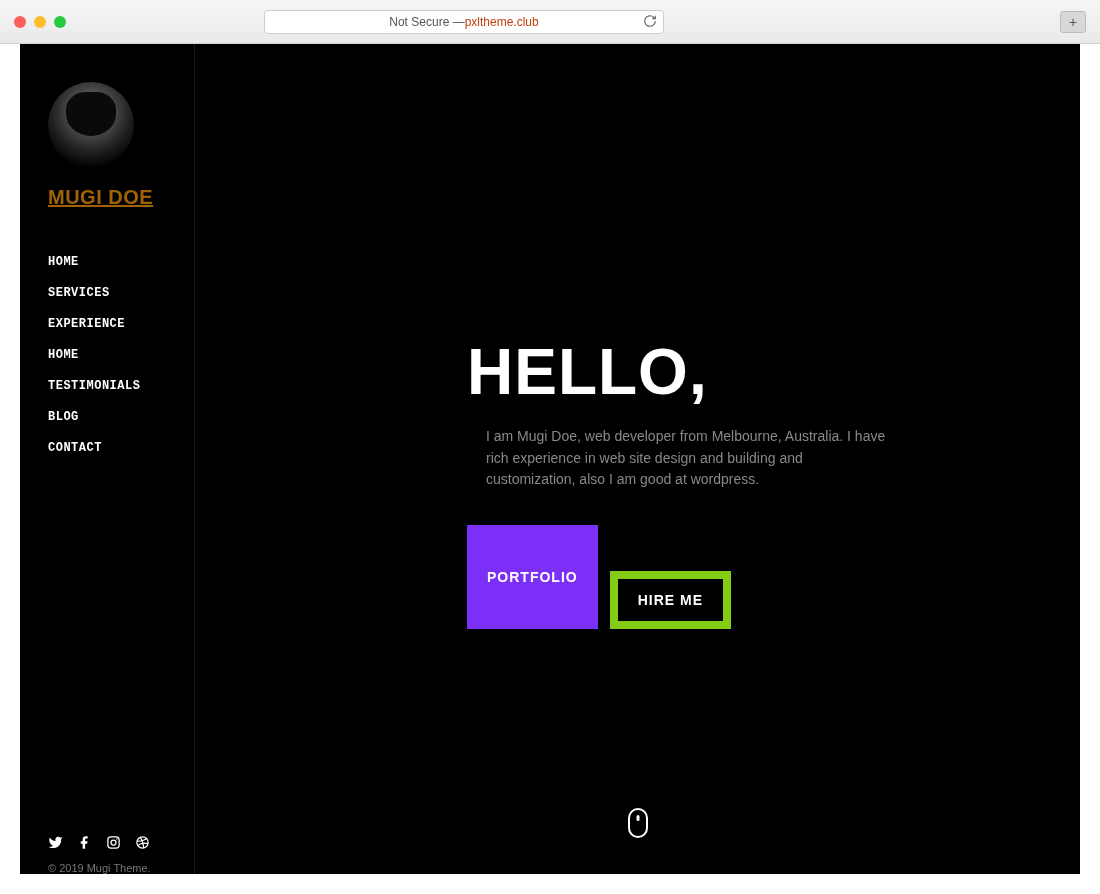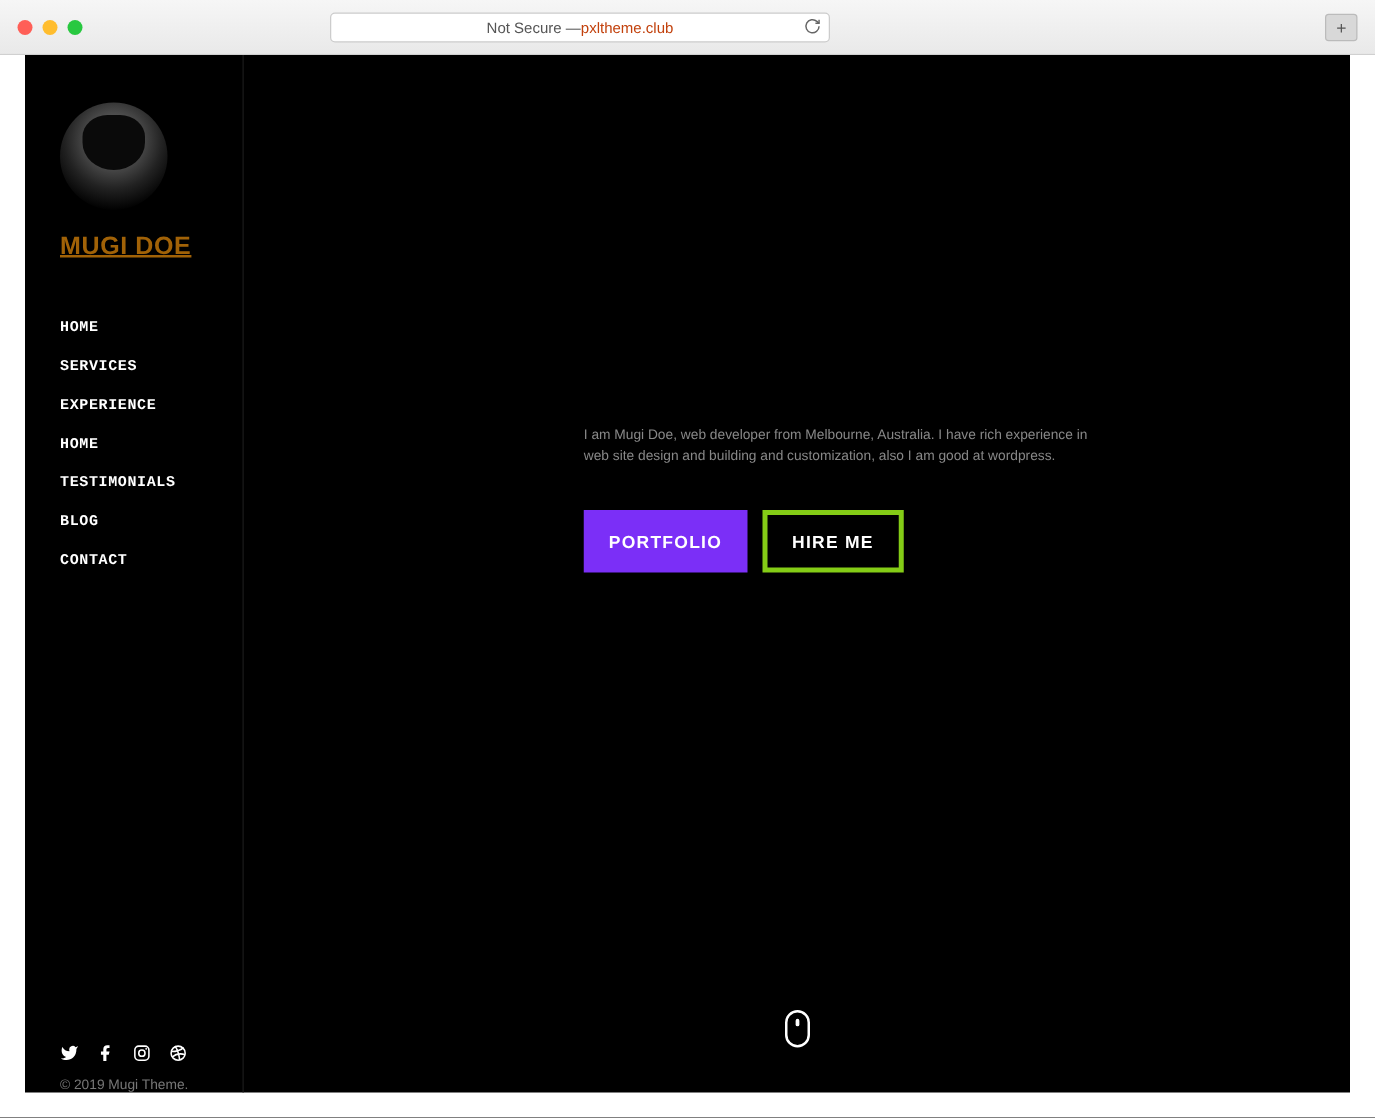--- a/index.html
+++ b/index.html
@@ -120,35 +120,36 @@
   .hero-title {
     color:#fff;
     font-weight:900;
     font-size:64px;
     letter-spacing:1px;
     margin-bottom: 22px;
     line-height:1;
   }
   .hero-desc {
     color:#888;
-    font-size:11px;
+    font-size:14px;
     line-height:1.55;
     margin-bottom: 34px;
+    margin-left: 19px;
   }
   .buttons { display:flex; gap:12px; }
   .btn {
     padding: 13px 20px;
     font-size:14px;
     font-weight:800;
     letter-spacing:1px;
     cursor:pointer;
     border:none;
   }
   .btn-primary { background:#7b2ff7; color:#fff; }
-  .btn-outline { background:#000; color:#fff; border:4px solid #84cc16; }
+  .btn-outline { background:#000; color:#fff; border:8px solid #84cc16;margin-top:46px; }
   .scroll-indicator {
     position:absolute;
     bottom: 36px;
     left: 50%;
     transform: translateX(-50%);
     width: 20px; height: 30px;
     border: 2px solid #fff;
     border-radius: 12px;
   }
   .scroll-indicator::after{
@@ -218,20 +219,21 @@
               <path d="M8 3c3 4 5 9 6 18M3 10c6 0 12-1 16-5M4 17c5-4 11-5 17-3" fill="none" stroke="#fff" stroke-width="2"></path>
             </svg>
           </a>
       </div>
       <div class="copyright">© 2019 Mugi Theme.</div>
     </div>
   </aside>
 
   <main class="main">
     <div class="hero">
+      <h1 class="hero-title">HELLO,</h1>
       <p class="hero-desc">I am Mugi Doe, web developer from Melbourne, Australia. I have rich experience in web site design and building and customization, also I am good at wordpress.</p>
       <div class="buttons">
         <button class="btn btn-primary">PORTFOLIO</button>
         <button class="btn btn-outline">HIRE ME</button>
       </div>
     </div>
     <div class="scroll-indicator"></div>
   </main>
 </div>
 

